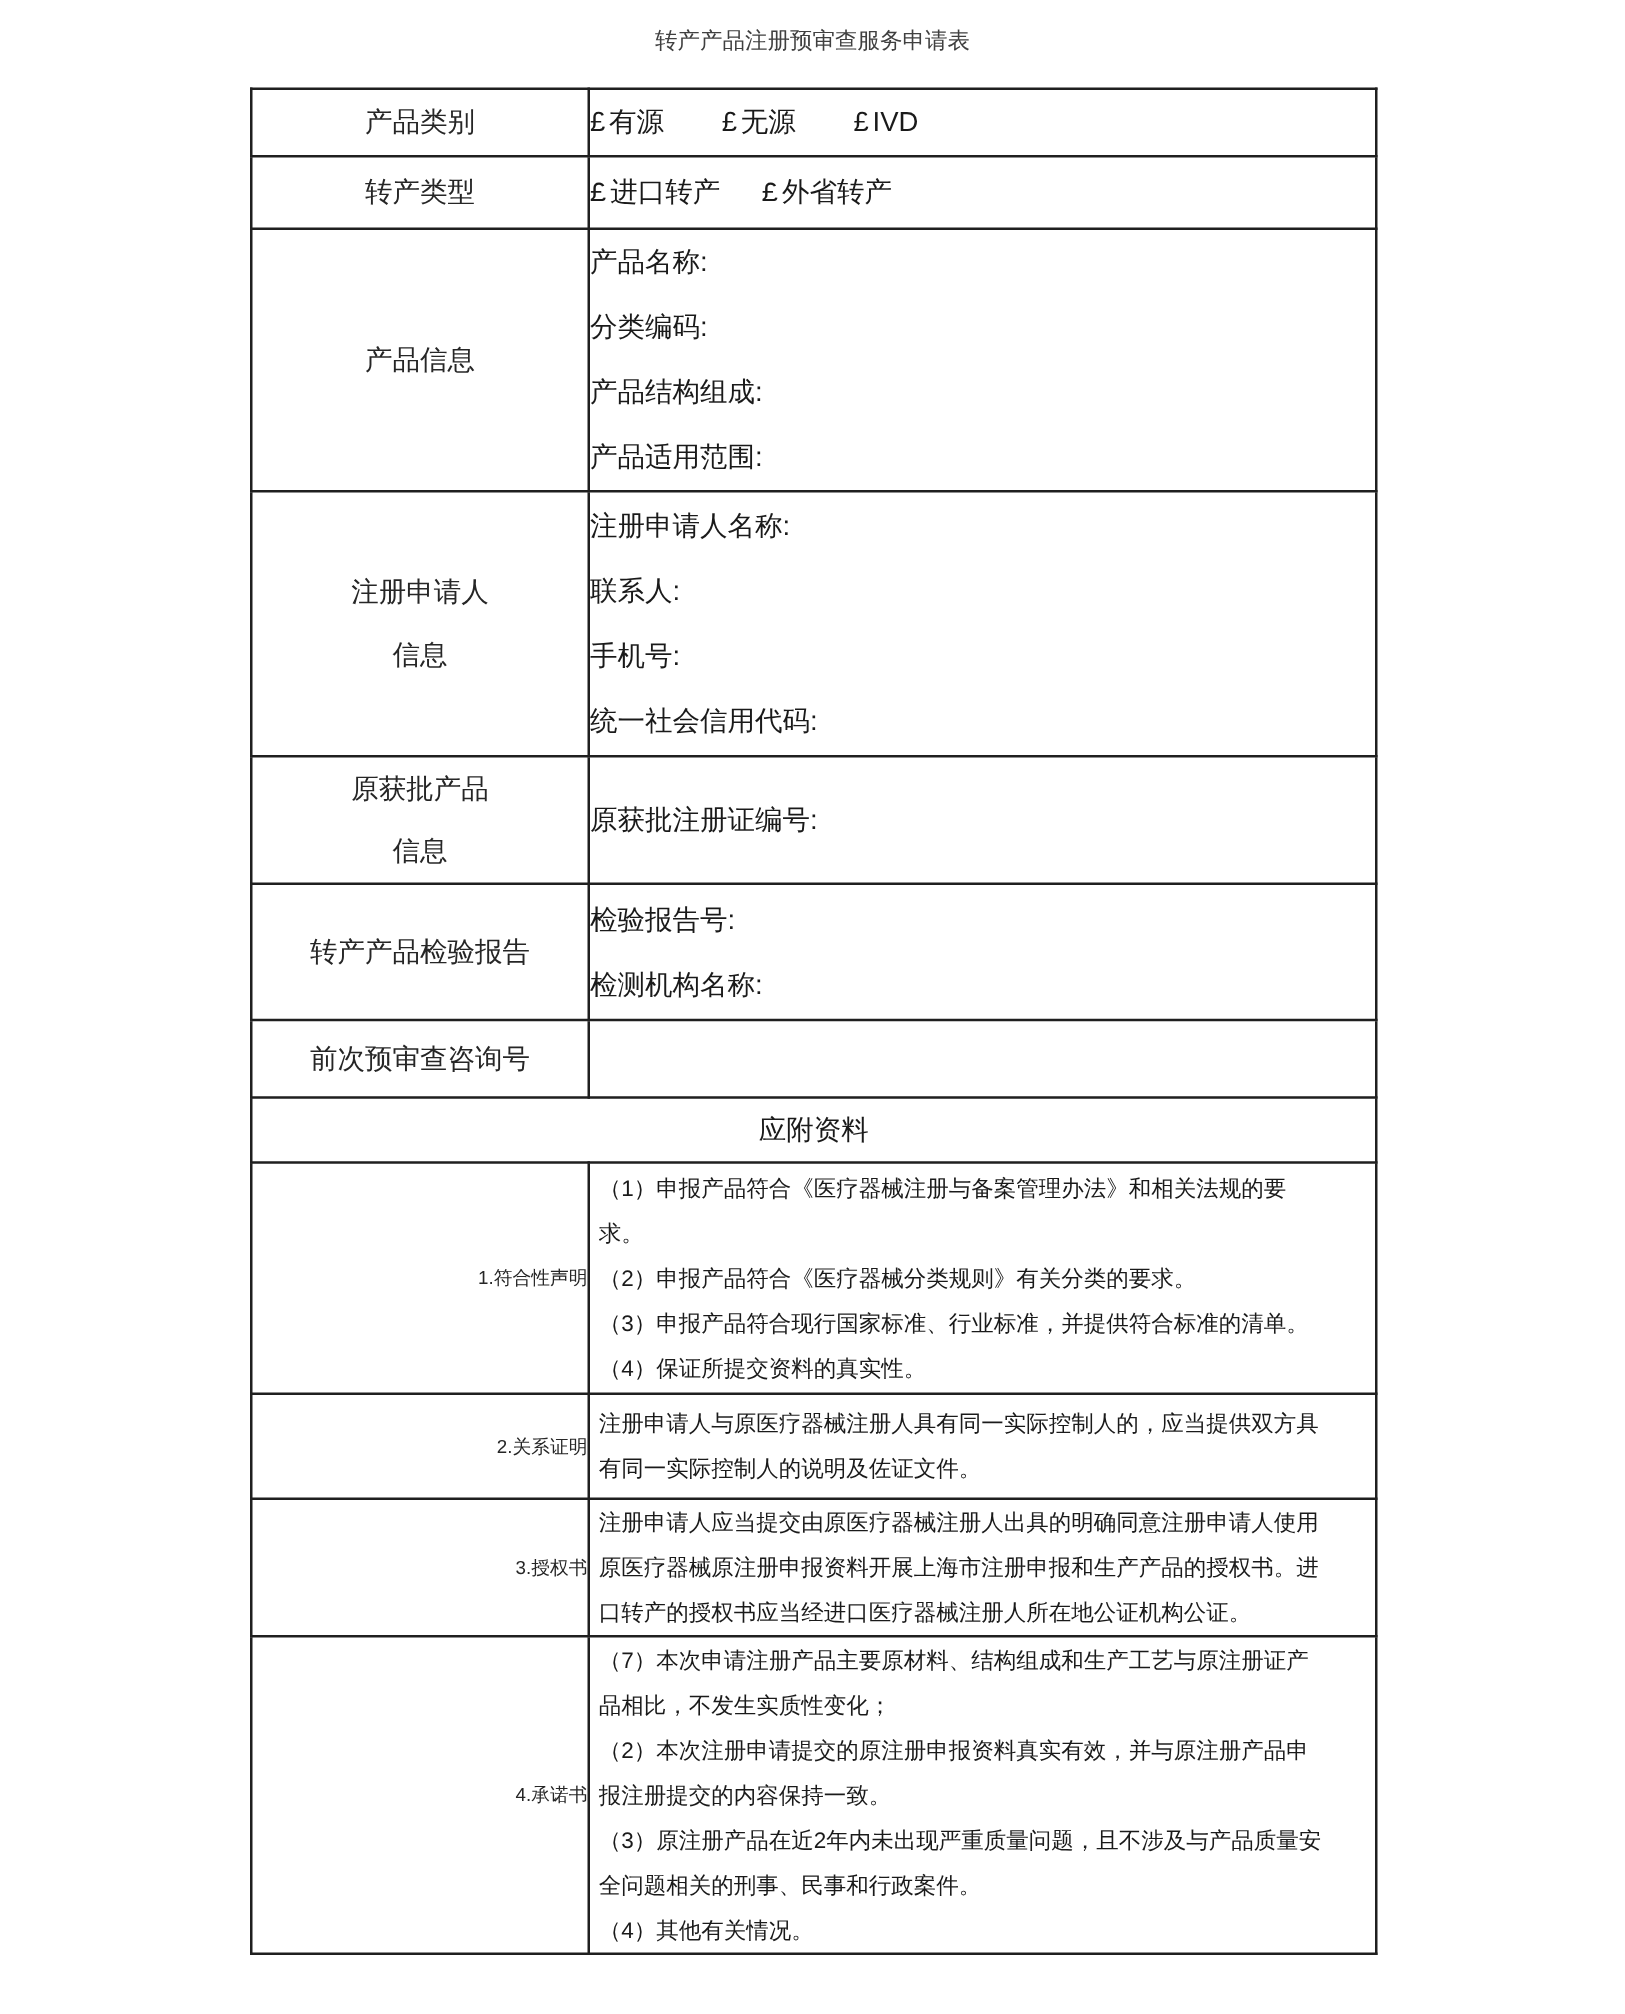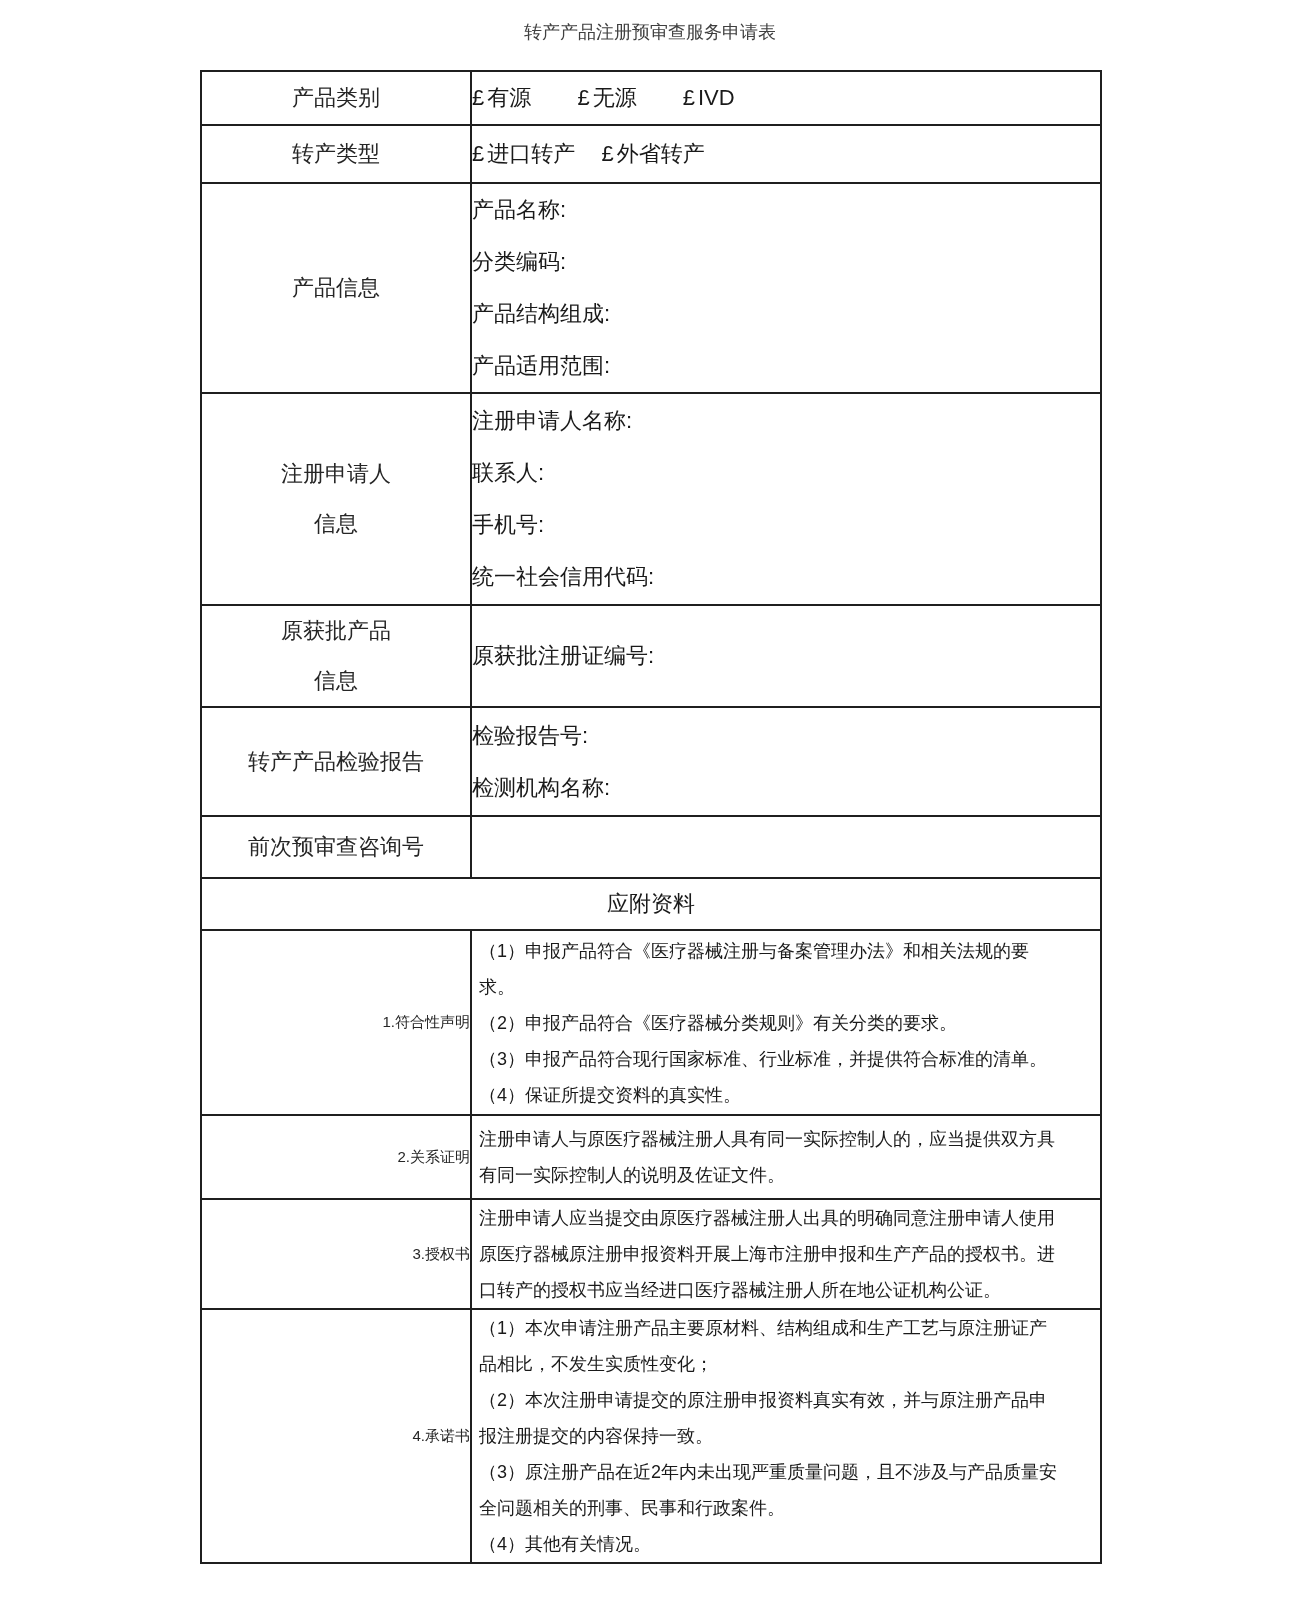--- a/index.html
+++ b/index.html
@@ -32,21 +32,21 @@
   col.col-content{width:630px;}
 
   td.label-cell{
     text-align:center;
     color:#262626;
   }
   td.content-cell{padding-left:10px;}
 
   
   tr.r1 td{height:52px;}
-  tr.r2 td{height:56px;}
+  tr.r2 td{height:56px;font-family:Liberation Mono, monospace;}
   tr.r3 td{height:207px;}
   tr.r4 td{height:210px;}
   tr.r5 td{height:73px;margin-top:24px;}
   tr.r6 td{height:107px;}
   tr.r7 td{height:60px;}
   tr.r8 td{height:50px;}
   tr.r9 td{height:183px;}
   tr.r10 td{height:82px;}
   tr.r11 td{height:108px;}
   tr.r12 td{height:252px;}
@@ -199,21 +199,21 @@
         <td class="content-cell">
             <div class="tline">注册申请人应当提交由原医疗器械注册人出具的明确同意注册申请人使用</div>
             <div class="tline">原医疗器械原注册申报资料开展上海市注册申报和生产产品的授权书。进</div>
             <div class="tline">口转产的授权书应当经进口医疗器械注册人所在地公证机构公证。</div>
           </td>
       </tr>
 
       <tr class="r12 attach">
         <td class="label-cell">4.承诺书</td>
         <td class="content-cell">
-            <div class="tline">（1）本次申请注册产品主要原材料、结构组成和生产工艺与原注册证产</div>
+            <div class="tline">（7）本次申请注册产品主要原材料、结构组成和生产工艺与原注册证产</div>
             <div class="tline">品相比，不发生实质性变化；</div>
             <div class="tline">（2）本次注册申请提交的原注册申报资料真实有效，并与原注册产品申</div>
             <div class="tline">报注册提交的内容保持一致。</div>
             <div class="tline">（3）原注册产品在近2年内未出现严重质量问题，且不涉及与产品质量安</div>
             <div class="tline">全问题相关的刑事、民事和行政案件。</div>
             <div class="tline">（4）其他有关情况。</div>
           </td>
       </tr>
 
 

